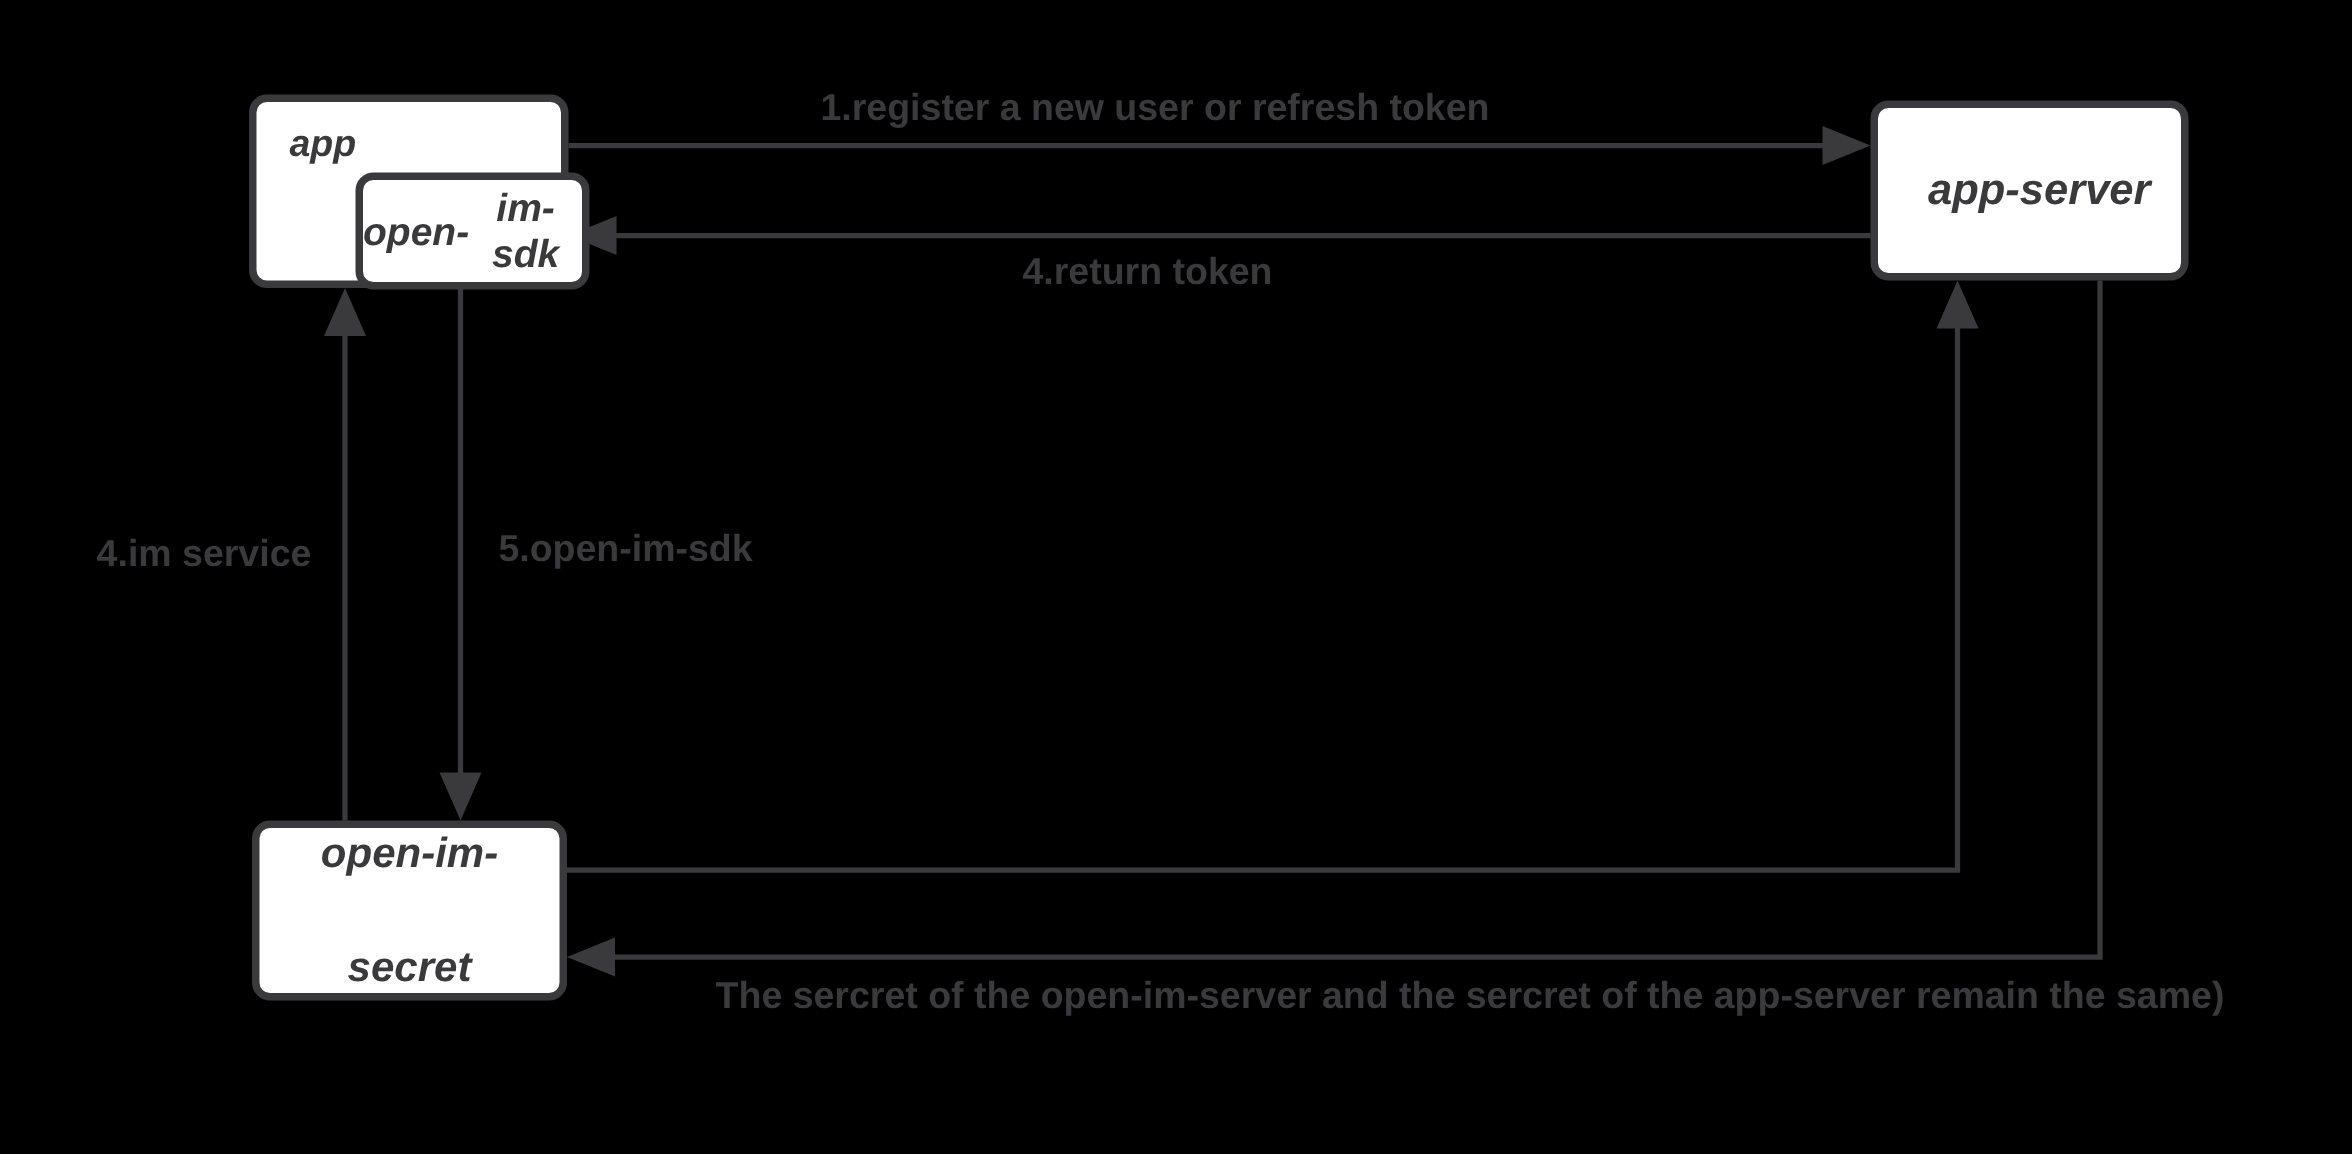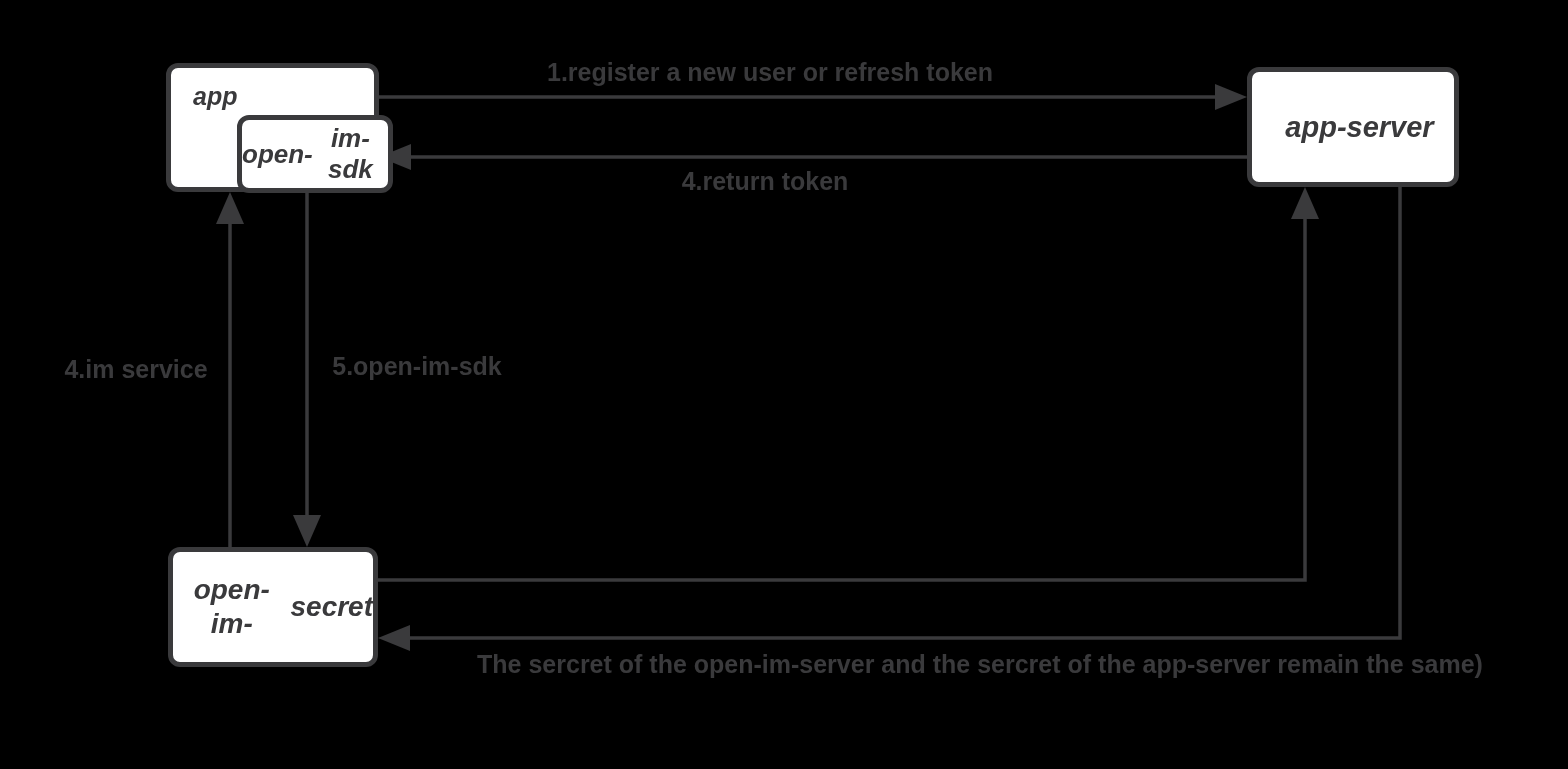--- a/index.html
+++ b/index.html
@@ -63,22 +63,22 @@
   .node-app-server {
     left: 1247px; top: 67px;
     width: 212px; height: 120px;
     display: flex; align-items: center; justify-content: center;
     font-size: 29px;
     padding-left: 13px;
   }
   .node-open-im-server {
     left: 168px; top: 547px;
     width: 210px; height: 120px;
-    display: flex; flex-direction: row;
-    align-items: center; justify-content: flex-start;
+    display: flex; flex-direction: column;
+    align-items: center; justify-content: space-between;
     text-align: center;
     font-size: 28px;
     line-height: 34px;
   }
   .edge-label {
     position: absolute;
     color: var(--text);
     font-weight: bold;
     font-size: 25px;
     text-align: center;

